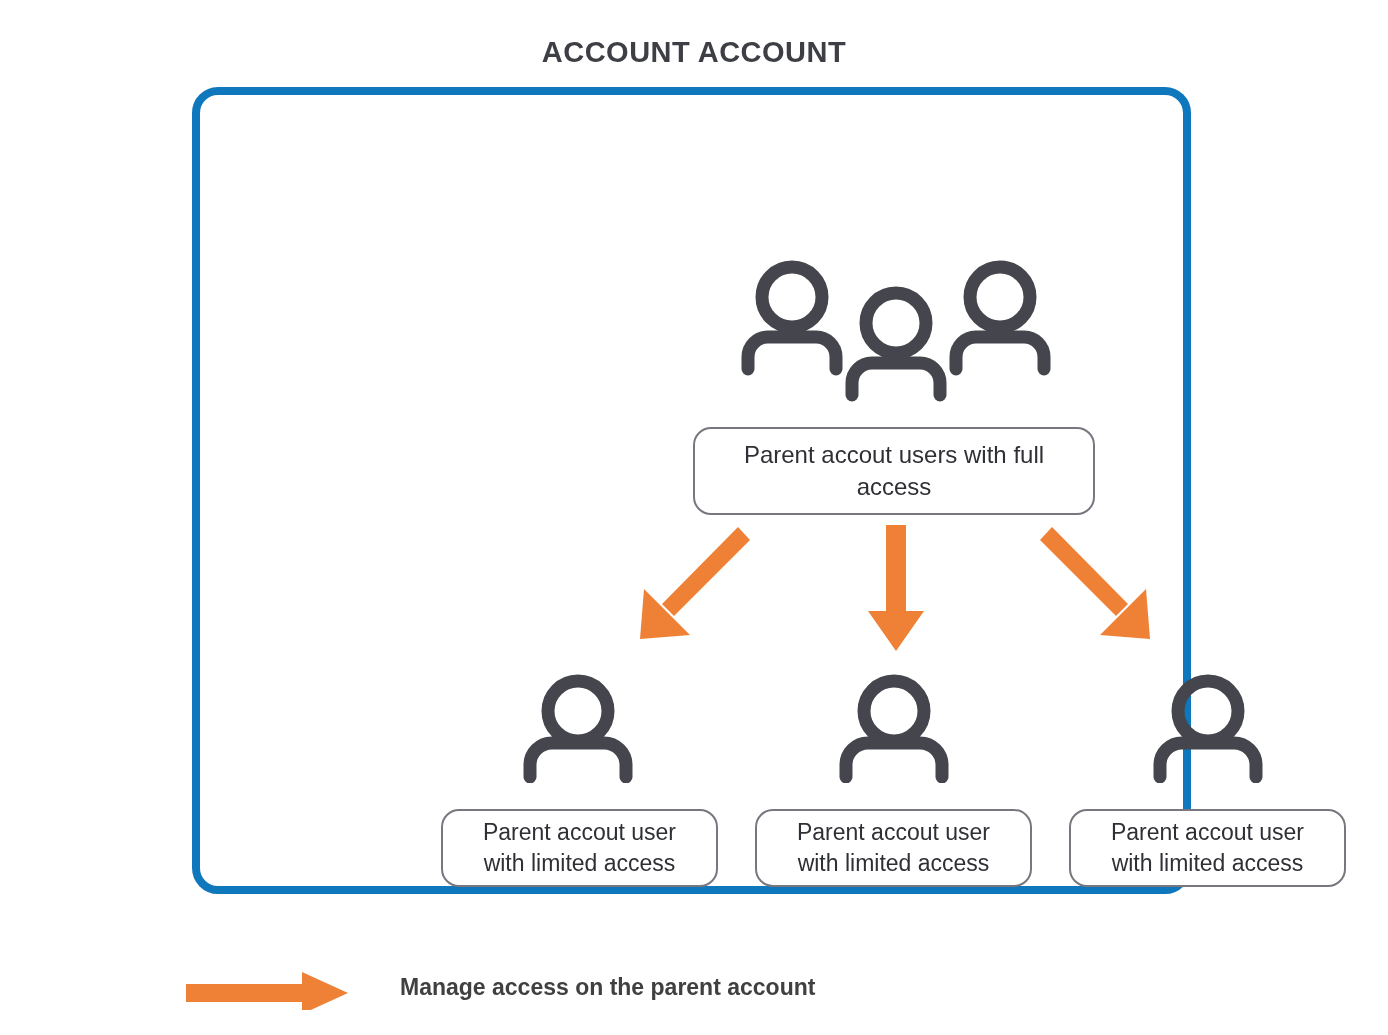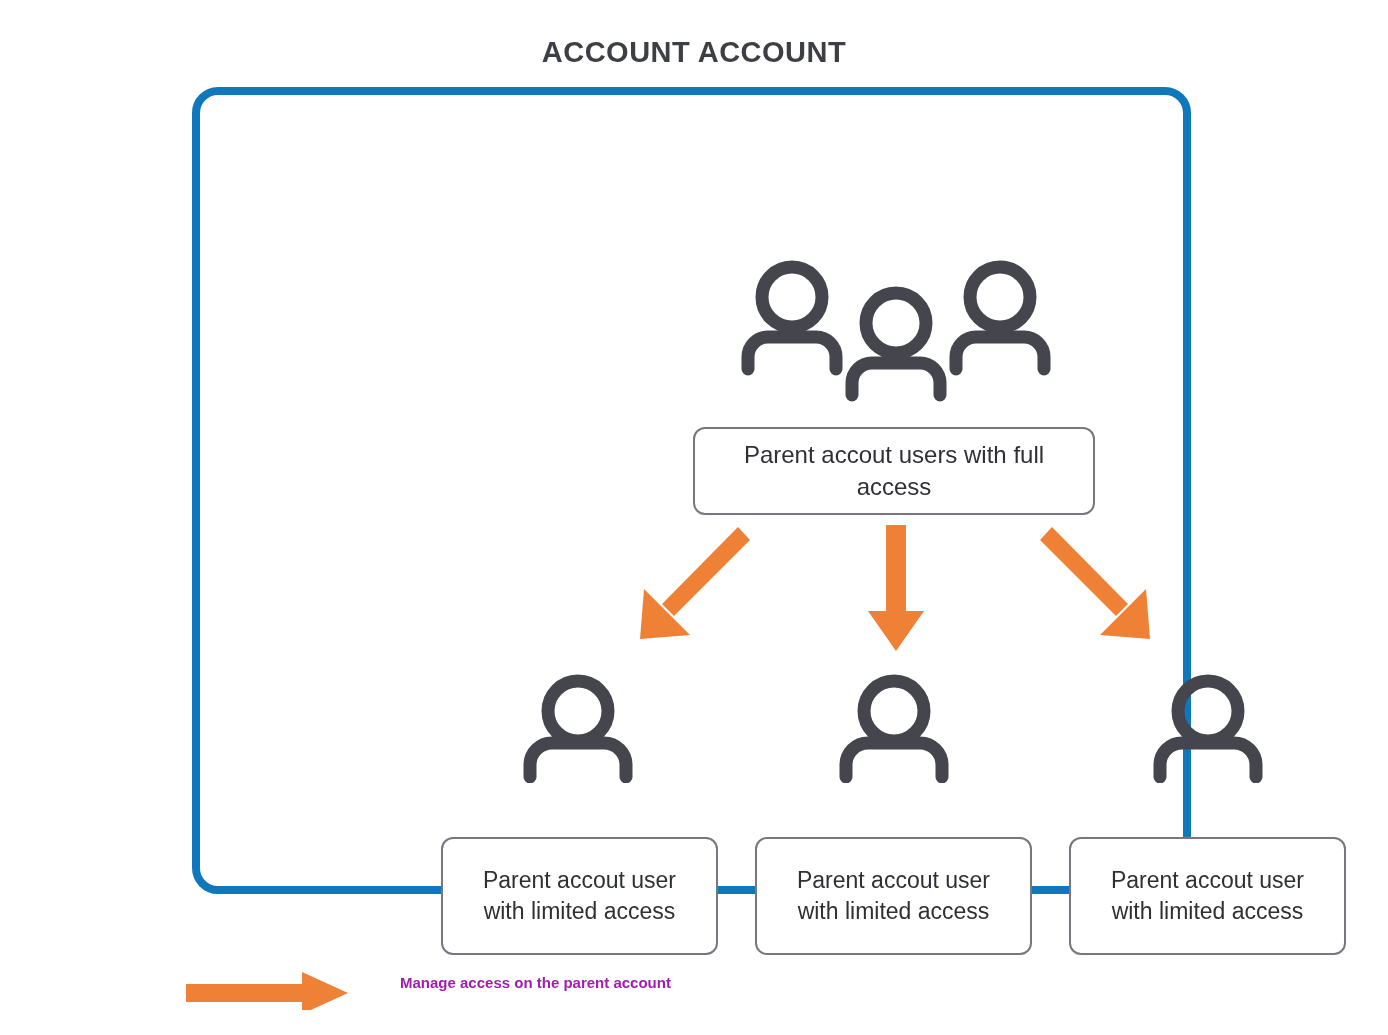--- a/index.html
+++ b/index.html
@@ -63,42 +63,42 @@
   }
   .person-left   { left: 320px; }
   .person-center { left: 636px; }
   .person-right  { left: 950px; }
 
   
   .label-box {
     position: absolute;
     box-sizing: border-box;
     border: 2px solid #77777f;
-    border-radius: 12px;
+    border-radius: 18px;
     background: #ffffff;
     display: flex;
     align-items: center;
     justify-content: center;
     text-align: center;
     color: #2f3035;
     font-size: 23px;
     line-height: 1.33;
     padding: 4px 10px;
   }
   .label-full {
     left: 493px;
     top: 332px;
     width: 402px;
     height: 88px;
     font-size: 24px;
   }
   .label-limited {
-    top: 742px;
+    top: 714px;
     width: 277px;
-    height: 118px;
+    height: 78px;
   }
   .label-limited-1 { left: 241px; }
   .label-limited-2 { left: 555px; }
   .label-limited-3 { left: 869px; }
   .label-box .label-text { display: block; }
 
   
   .arrow { position: absolute; }
   .arrow svg { display: block; overflow: visible; }
   .arrow-left   { left: 440px; top: 432px; width: 110px; height: 112px; }
@@ -118,23 +118,23 @@
     left: 0;
     top: 8px;
     width: 162px;
     height: 40px;
   }
   .legend-arrow svg { display: block; }
   .legend-label {
     position: absolute;
     left: 214px;
     top: 12px;
-    font-size: 15px;
+    font-size: 23px;
     font-weight: bold;
-    color: #a21caf;
+    color: #404040;
     white-space: nowrap;
   }
 </style>
 </head>
 <body>
 
 <div id="canvas">
 
   <div class="diagram-title">ACCOUNT ACCOUNT</div>
 

